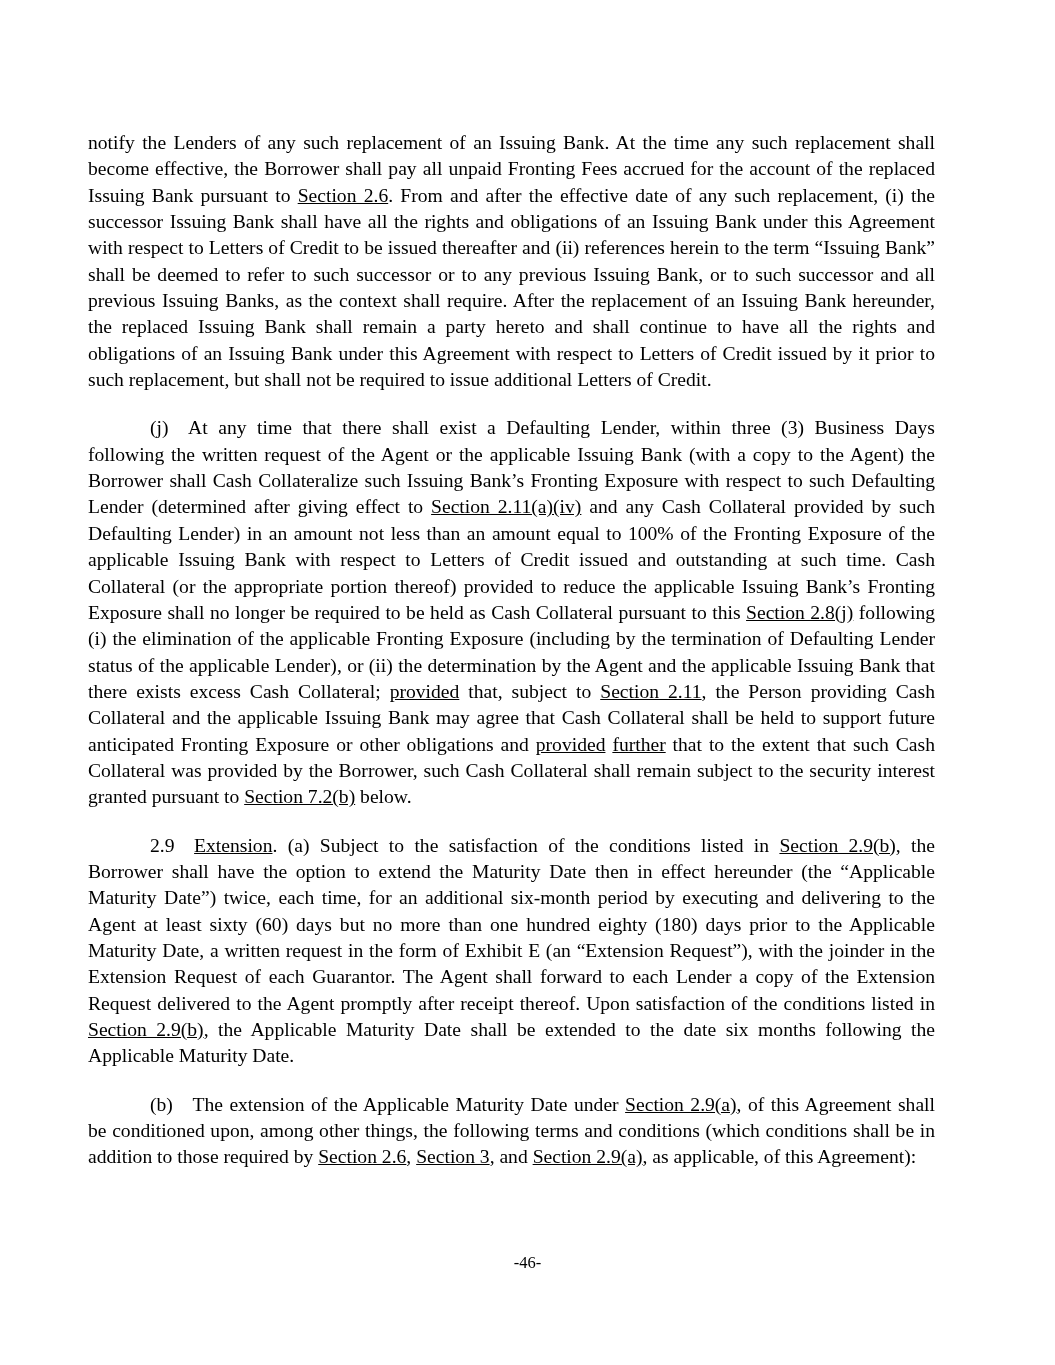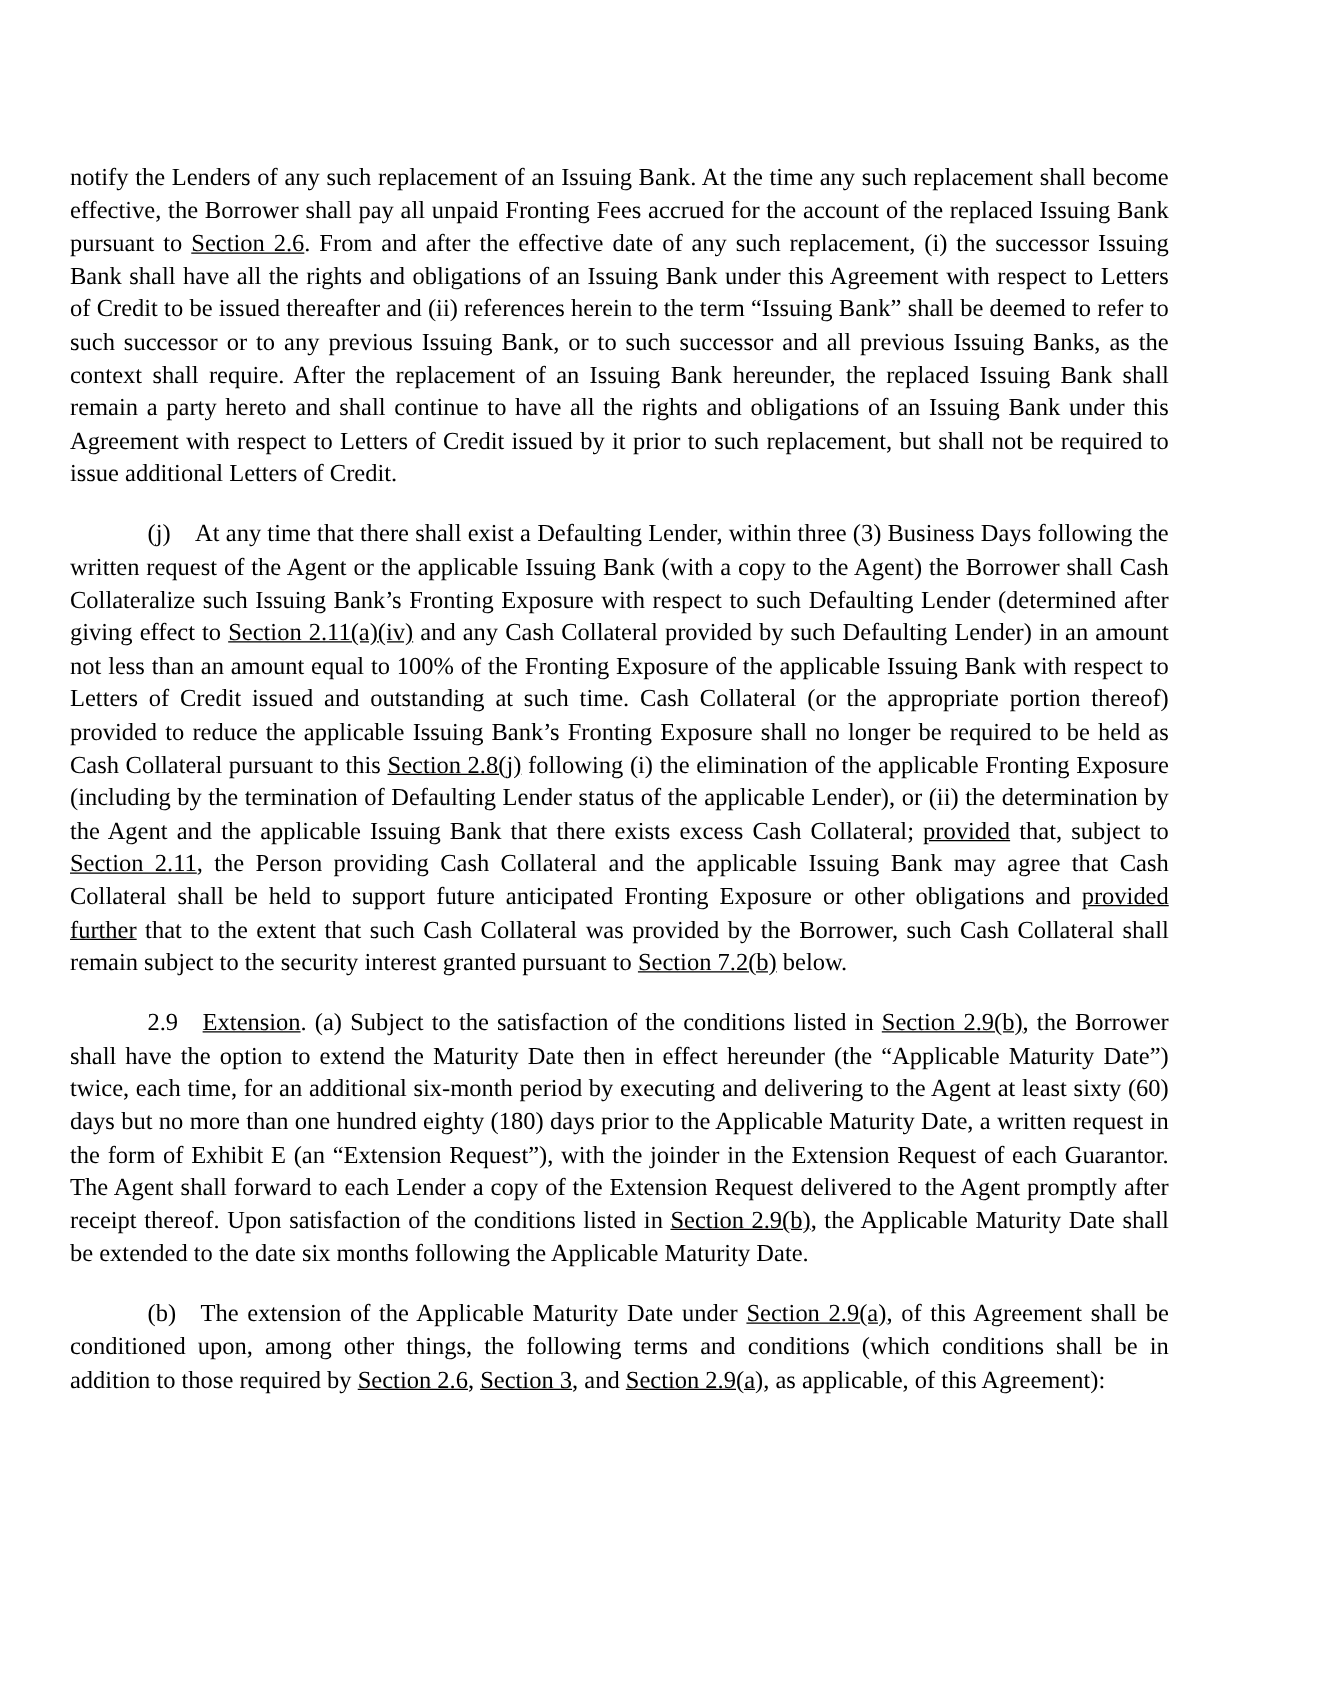--- a/index.html
+++ b/index.html
@@ -8,21 +8,21 @@
     background: #ffffff;
   }
   body {
     font-family: "Liberation Serif", "DejaVu Serif", serif;
     color: #000000;
   }
   .page {
     width: 1055px;
     height: 1365px;
     box-sizing: border-box;
-    padding: 130px 120px 0 56px;
+    padding: 130px 120px 0 88px;
     position: relative;
     background: #ffffff;
   }
   .doc-body {
     font-size: 19.6px;
     line-height: 1.345;
     text-align: justify;
     text-justify: inter-word;
   }
   .para {
@@ -54,13 +54,14 @@
 </head>
 <body>
 
 <div class="page">
   <div class="doc-body" id="doc-body">
       <p class="para"><span>notify the Lenders of any such replacement of an Issuing Bank.  At the time any such replacement shall become effective, the Borrower shall pay all unpaid Fronting Fees accrued for the account of the replaced Issuing Bank pursuant to </span><span class="u">Section 2.6</span><span>.  From and after the effective date of any such replacement, (i) the successor Issuing Bank shall have all the rights and obligations of an Issuing Bank under this Agreement with respect to Letters of Credit to be issued thereafter and (ii) references herein to the term “Issuing Bank” shall be deemed to refer to such successor or to any previous Issuing Bank, or to such successor and all previous Issuing Banks, as the context shall require.  After the replacement of an Issuing Bank hereunder, the replaced Issuing Bank shall remain a party hereto and shall continue to have all the rights and obligations of an Issuing Bank under this Agreement with respect to Letters of Credit issued by it prior to such replacement, but shall not be required to issue additional Letters of Credit.</span></p>
       <p class="para indent-first"><span>(j) At any time that there shall exist a Defaulting Lender, within three (3) Business Days following the written request of the Agent or the applicable Issuing Bank (with a copy to the Agent) the Borrower shall Cash Collateralize such Issuing Bank’s Fronting Exposure with respect to such Defaulting Lender (determined after giving effect to </span><span class="u">Section 2.11(a)(iv)</span><span> and any Cash Collateral provided by such Defaulting Lender) in an amount not less than an amount equal to 100% of the Fronting Exposure of the applicable Issuing Bank with respect to Letters of Credit issued and outstanding at such time.  Cash Collateral (or the appropriate portion thereof) provided to reduce the applicable Issuing Bank’s Fronting Exposure shall no longer be required to be held as Cash Collateral pursuant to this </span><span class="u">Section 2.8(j)</span><span> following (i) the elimination of the applicable Fronting Exposure (including by the termination of Defaulting Lender status of the applicable Lender), or (ii) the determination by the Agent and the applicable Issuing Bank that there exists excess Cash Collateral; </span><span class="u">provided</span><span> that, subject to </span><span class="u">Section 2.11</span><span>, the Person providing Cash Collateral and the applicable Issuing Bank may agree that Cash Collateral shall be held to support future anticipated Fronting Exposure or other obligations and </span><span class="u">provided</span><span> </span><span class="u">further</span><span> that to the extent that such Cash Collateral was provided by the Borrower, such Cash Collateral shall remain subject to the security interest granted pursuant to </span><span class="u">Section 7.2(b)</span><span> below.</span></p>
       <p class="para indent-first"><span>2.9 </span><span class="u">Extension</span><span>.  (a)  Subject to the satisfaction of the conditions listed in </span><span class="u">Section 2.9(b)</span><span>, the Borrower shall have the option to extend the Maturity Date then in effect hereunder (the “Applicable Maturity Date”) twice, each time, for an additional six-month period by executing and delivering to the Agent at least sixty (60) days but no more than one hundred eighty (180) days prior to the Applicable Maturity Date, a written request in the form of Exhibit E (an “Extension Request”), with the joinder in the Extension Request of each Guarantor.  The Agent shall forward to each Lender a copy of the Extension Request delivered to the Agent promptly after receipt thereof.  Upon satisfaction of the conditions listed in </span><span class="u">Section 2.9(b)</span><span>, the Applicable Maturity Date shall be extended to the date six months following the Applicable Maturity Date.</span></p>
       <p class="para indent-first"><span>(b) The extension of the Applicable Maturity Date under </span><span class="u">Section 2.9(a)</span><span>, of this Agreement shall be conditioned upon, among other things, the following terms and conditions (which conditions shall be in addition to those required by </span><span class="u">Section 2.6</span><span>, </span><span class="u">Section 3</span><span>, and </span><span class="u">Section 2.9(a)</span><span>, as applicable, of this Agreement):</span></p>
     </div>
+  <div class="footer">-46-</div>
 </div>
 
 </body></html>

